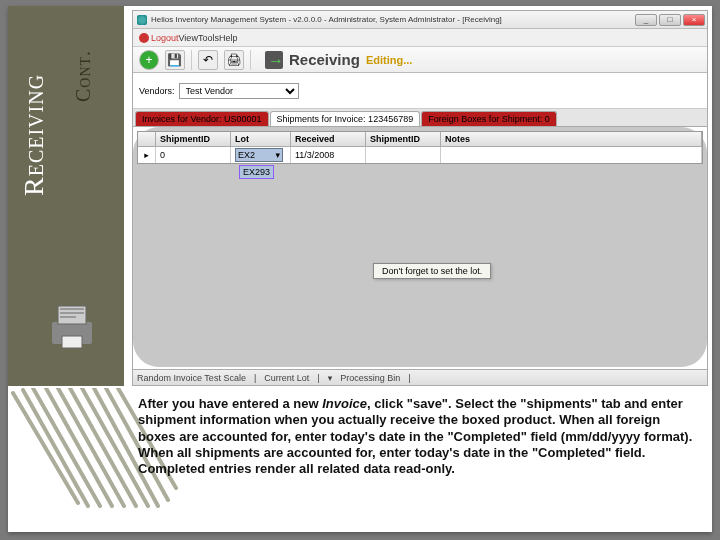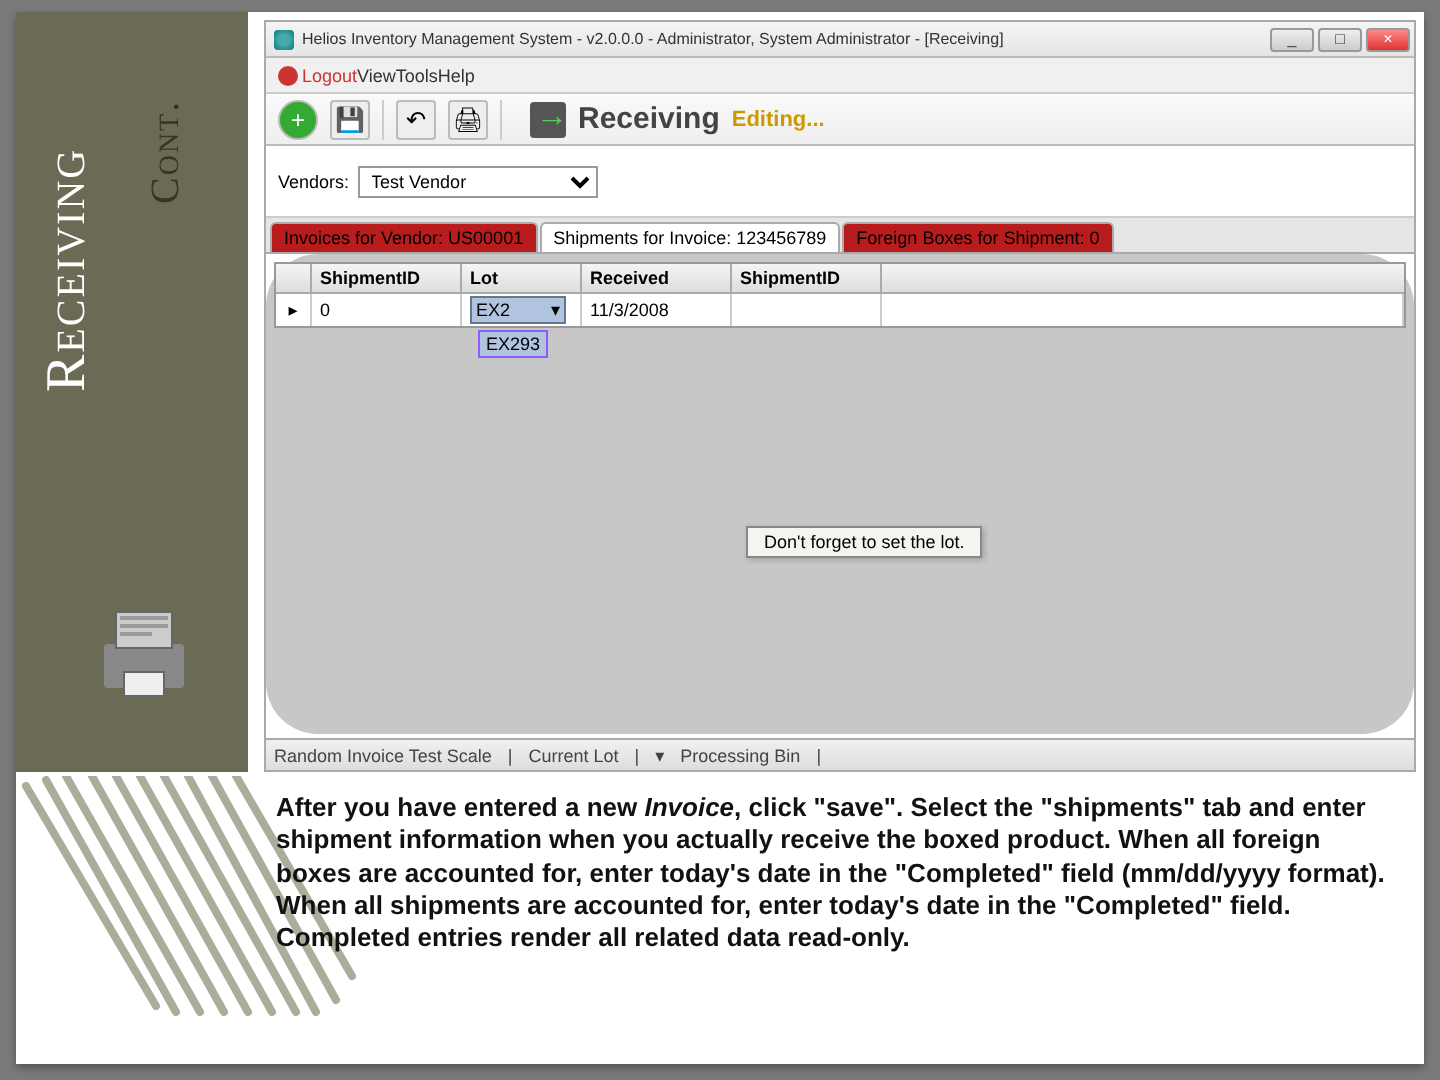--- a/index.html
+++ b/index.html
@@ -341,20 +341,21 @@
     </div>
 
     <div class="grid-area">
       <div class="grid">
         <div class="grid-header">
           <div class="gh gh-sel"></div>
           <div class="gh gh-ship">ShipmentID</div>
           <div class="gh gh-lot">Lot</div>
           <div class="gh gh-rec">Received</div>
           <div class="gh gh-comp">ShipmentID</div>
+          <div class="gh gh-notes">Notes</div>
         </div>
         <div class="grid-row">
           <div class="gc gc-sel">▸</div>
           <div class="gc gh-ship">0</div>
           <div class="gc gh-lot">
             <div class="lot-cell">
               <span>EX2</span>
               <span>▾</span>
             </div>
           </div>

